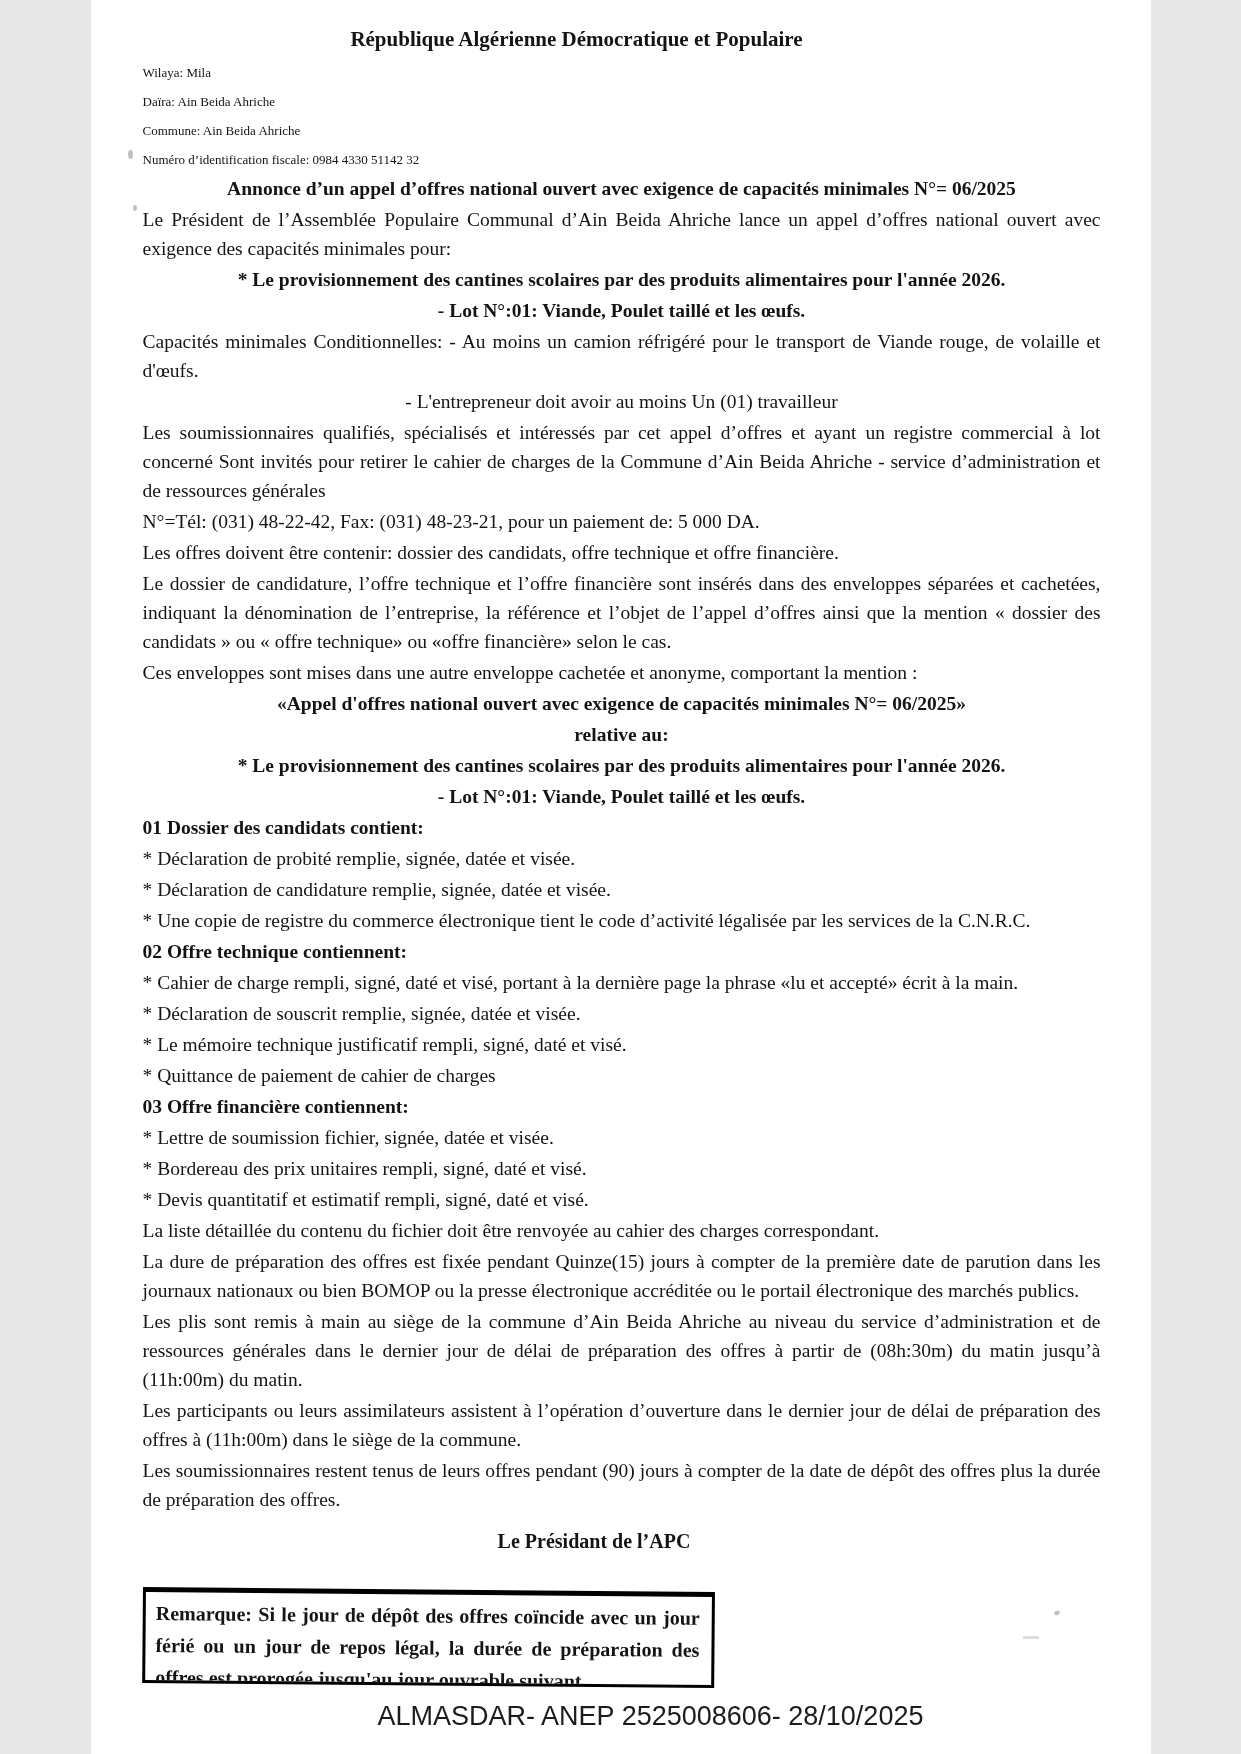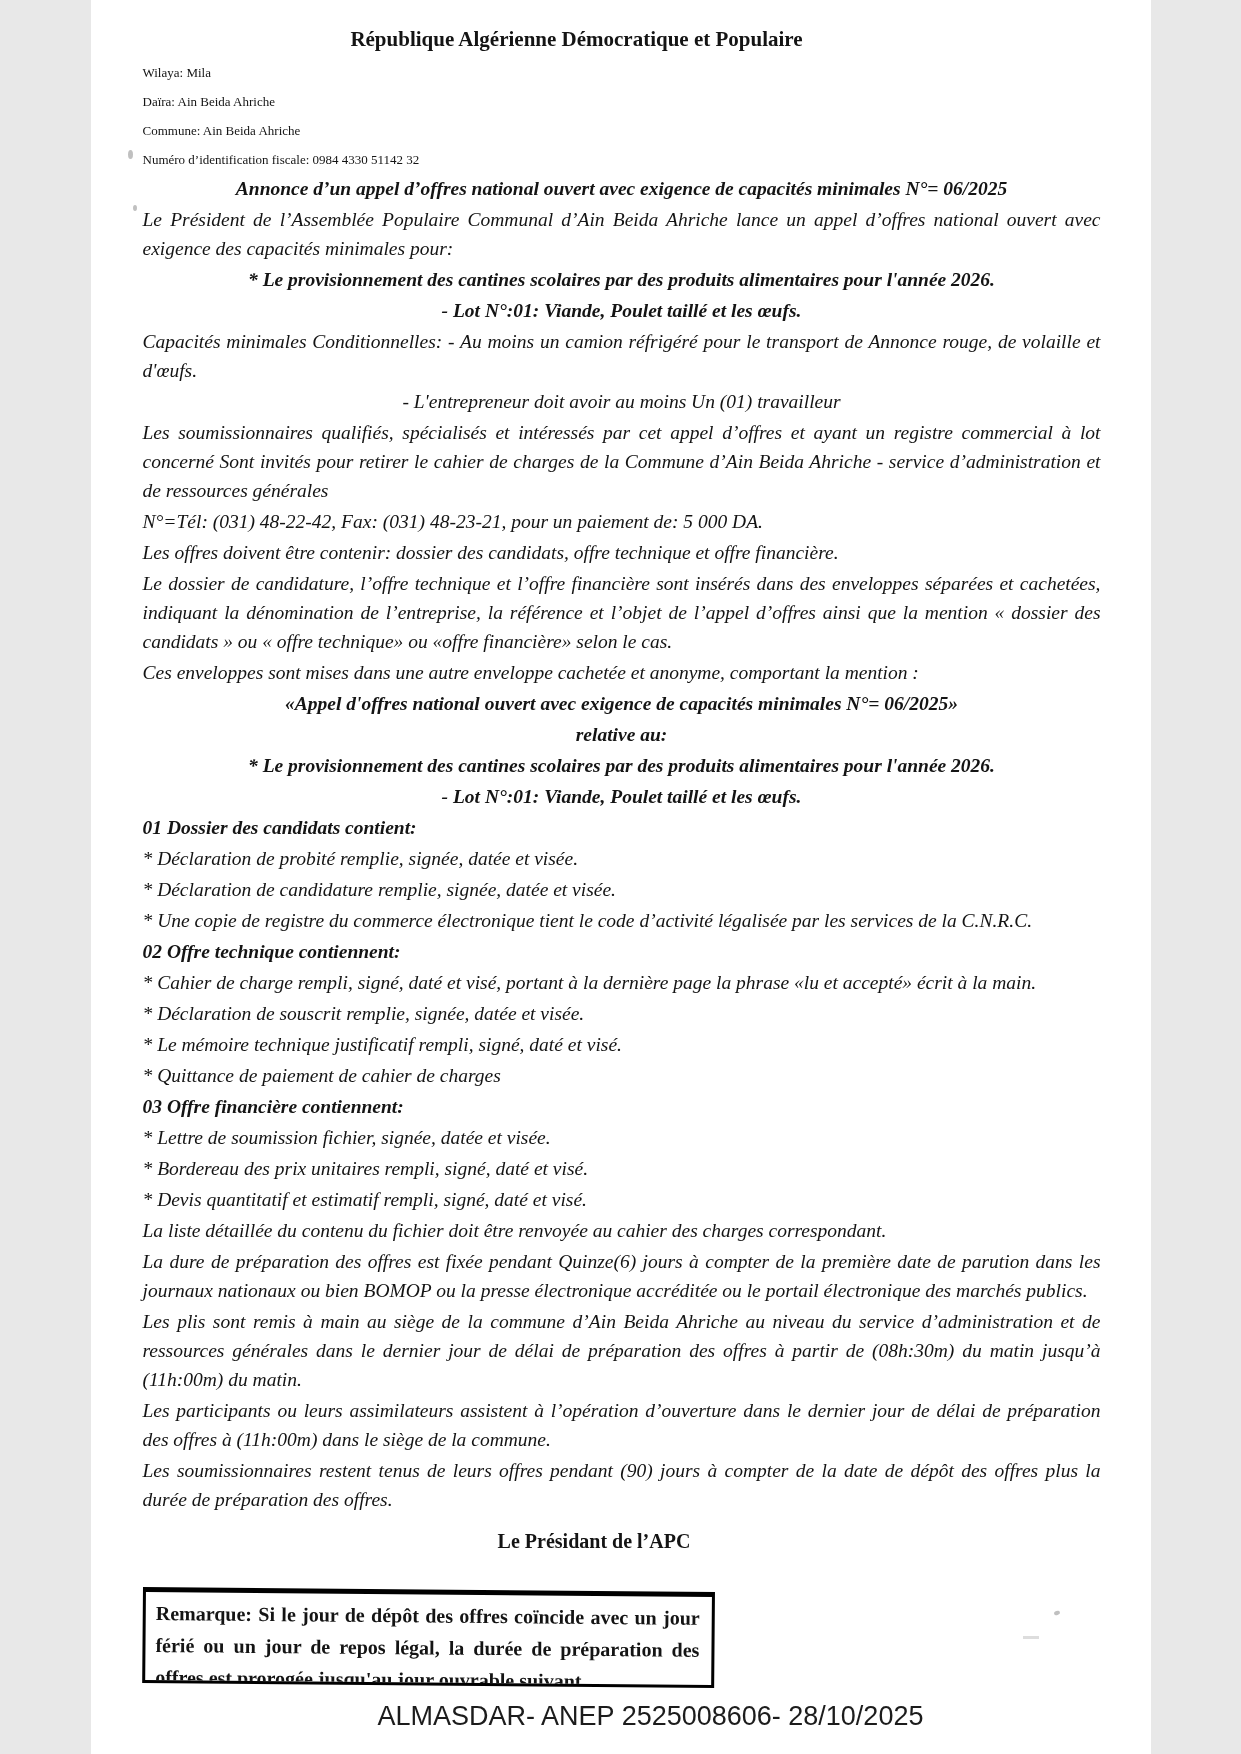--- a/index.html
+++ b/index.html
@@ -25,21 +25,20 @@
     transform: translateX(-45px);
   }
   .header-line {
     font-size: 13px;
     line-height: 29px;
   }
   .para {
     font-size: 19.5px;
     line-height: 29px;
     margin: 0 0 2px 0;
-    font-style: italic;
   }
   .para.c { text-align: center; }
   .para.j { text-align: justify; }
   .para.b { font-weight: bold; }
   .signature {
     font-size: 20px;
     font-weight: bold;
     text-align: center;
     padding-right: 55px;
     margin-top: 16px;
@@ -93,21 +92,21 @@
     <div class="header-line">Wilaya: Mila</div>
     <div class="header-line">Daïra: Ain Beida Ahriche</div>
     <div class="header-line">Commune: Ain Beida Ahriche</div>
     <div class="header-line">Numéro d’identification fiscale: 0984 4330 51142 32</div>
 
     <div>
         <div class="para c b">Annonce d’un appel d’offres national ouvert avec exigence de capacités minimales N°= 06/2025</div>
         <div class="para j">Le Président de l’Assemblée Populaire Communal d’Ain Beida Ahriche lance un appel d’offres national ouvert avec exigence des capacités minimales pour:</div>
         <div class="para c b">* Le provisionnement des cantines scolaires par des produits alimentaires pour l'année 2026.</div>
         <div class="para c b">- Lot N°:01: Viande, Poulet taillé et les œufs.</div>
-        <div class="para j">Capacités minimales Conditionnelles:  - Au moins un camion réfrigéré pour le transport de Annonce rouge, de volaille et d'œufs.</div>
+        <div class="para j">Capacités minimales Conditionnelles:  - Au moins un camion réfrigéré pour le transport de Viande rouge, de volaille et d'œufs.</div>
         <div class="para c">- L'entrepreneur doit avoir au moins Un (01) travailleur</div>
         <div class="para j">Les soumissionnaires qualifiés, spécialisés et intéressés par cet appel d’offres et ayant un registre commercial à lot concerné Sont invités pour retirer le cahier de charges de la Commune d’Ain Beida Ahriche - service d’administration et de ressources générales</div>
         <div class="para">N°=Tél: (031) 48-22-42, Fax: (031) 48-23-21, pour un paiement de: 5 000 DA.</div>
         <div class="para">Les offres doivent être contenir: dossier des candidats, offre technique et offre financière.</div>
         <div class="para j">Le dossier de candidature, l’offre technique et l’offre financière sont insérés dans des enveloppes séparées et cachetées, indiquant la dénomination de l’entreprise, la référence et l’objet de l’appel d’offres ainsi que la mention « dossier des candidats » ou « offre technique» ou «offre financière» selon le cas.</div>
         <div class="para">Ces enveloppes sont mises dans une autre enveloppe cachetée et anonyme, comportant la mention :</div>
         <div class="para c b">«Appel d'offres national ouvert avec exigence de capacités minimales N°= 06/2025»</div>
         <div class="para c b">relative au:</div>
         <div class="para c b">* Le provisionnement des cantines scolaires par des produits alimentaires pour l'année 2026.</div>
         <div class="para c b">- Lot N°:01: Viande, Poulet taillé et les œufs.</div>
@@ -118,21 +117,21 @@
         <div class="para b">02 Offre technique contiennent:</div>
         <div class="para">* Cahier de charge rempli, signé, daté et visé, portant à la dernière page la phrase «lu et accepté» écrit à la main.</div>
         <div class="para">* Déclaration de souscrit remplie, signée, datée et visée.</div>
         <div class="para">* Le mémoire technique justificatif rempli, signé, daté et visé.</div>
         <div class="para">* Quittance de paiement de cahier de charges</div>
         <div class="para b">03 Offre financière contiennent:</div>
         <div class="para">* Lettre de soumission fichier, signée, datée et visée.</div>
         <div class="para">* Bordereau des prix unitaires rempli, signé, daté et visé.</div>
         <div class="para">* Devis quantitatif et estimatif rempli, signé, daté et visé.</div>
         <div class="para">La liste détaillée du contenu du fichier doit être renvoyée au cahier des charges correspondant.</div>
-        <div class="para j">La dure de préparation des offres est fixée pendant Quinze(6) jours à compter de la première date de parution dans les journaux nationaux ou bien BOMOP ou la presse électronique accréditée ou le portail électronique des marchés publics.</div>
+        <div class="para j">La dure de préparation des offres est fixée pendant Quinze(15) jours à compter de la première date de parution dans les journaux nationaux ou bien BOMOP ou la presse électronique accréditée ou le portail électronique des marchés publics.</div>
         <div class="para j">Les plis sont remis à main au siège de la commune d’Ain Beida Ahriche au niveau du service d’administration et de ressources générales dans le dernier jour de délai de préparation des offres à partir de (08h:30m) du matin jusqu’à (11h:00m) du matin.</div>
         <div class="para j">Les participants ou leurs assimilateurs assistent à l’opération d’ouverture dans le dernier jour de délai de préparation des offres à (11h:00m) dans le siège de la commune.</div>
         <div class="para j">Les soumissionnaires restent tenus de leurs offres pendant (90) jours à compter de la date de dépôt des offres plus la durée de préparation des offres.</div>
       </div>
 
     <div class="signature">Le Présidant de l’APC</div>
 
     <div class="remark-box">Remarque: Si le jour de dépôt des offres coïncide avec un jour férié ou un jour de repos légal, la durée de préparation des offres est prorogée jusqu'au jour ouvrable suivant.</div>
   </div>
 

